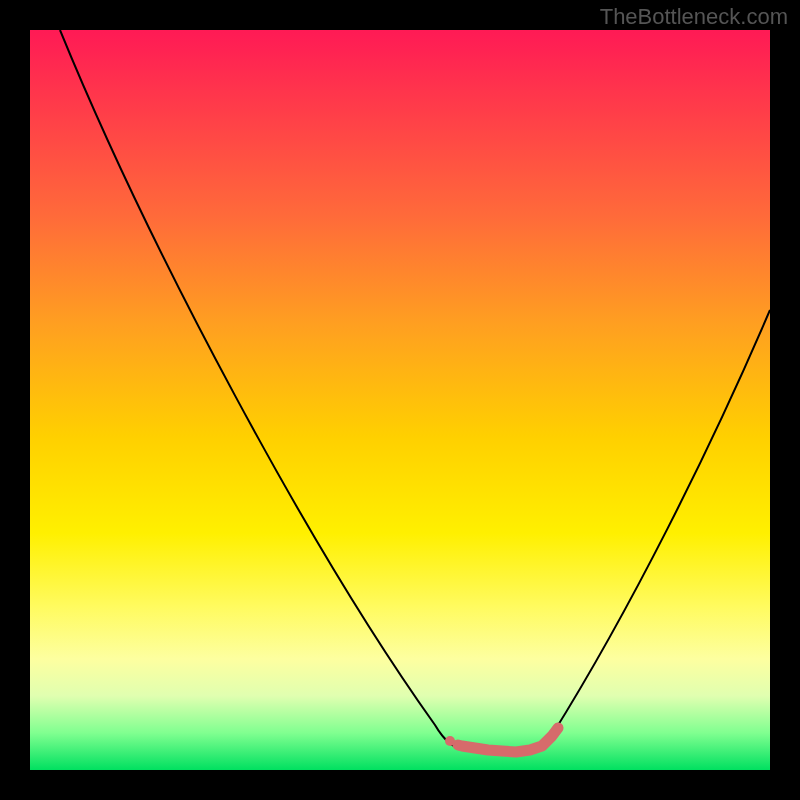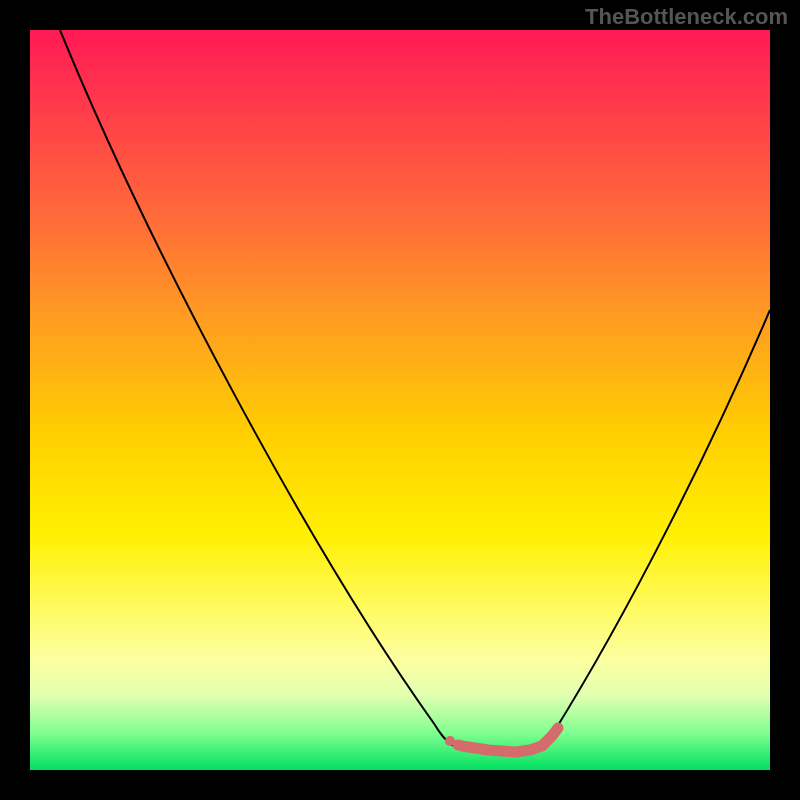--- a/index.html
+++ b/index.html
@@ -10,21 +10,21 @@
     position: relative;
     font-family: Arial, sans-serif;
     overflow: hidden;
   }
   .watermark {
     position: absolute;
     top: 4px;
     right: 12px;
     color: #555;
     font-size: 22px;
-    font-weight: bold;
+    font-weight: normal;
     z-index: 10;
     margin-left: 36px;
   }
   .plot-area {
     position: absolute;
     left: 30px;
     top: 30px;
     width: 740px;
     height: 740px;
     overflow: hidden;

